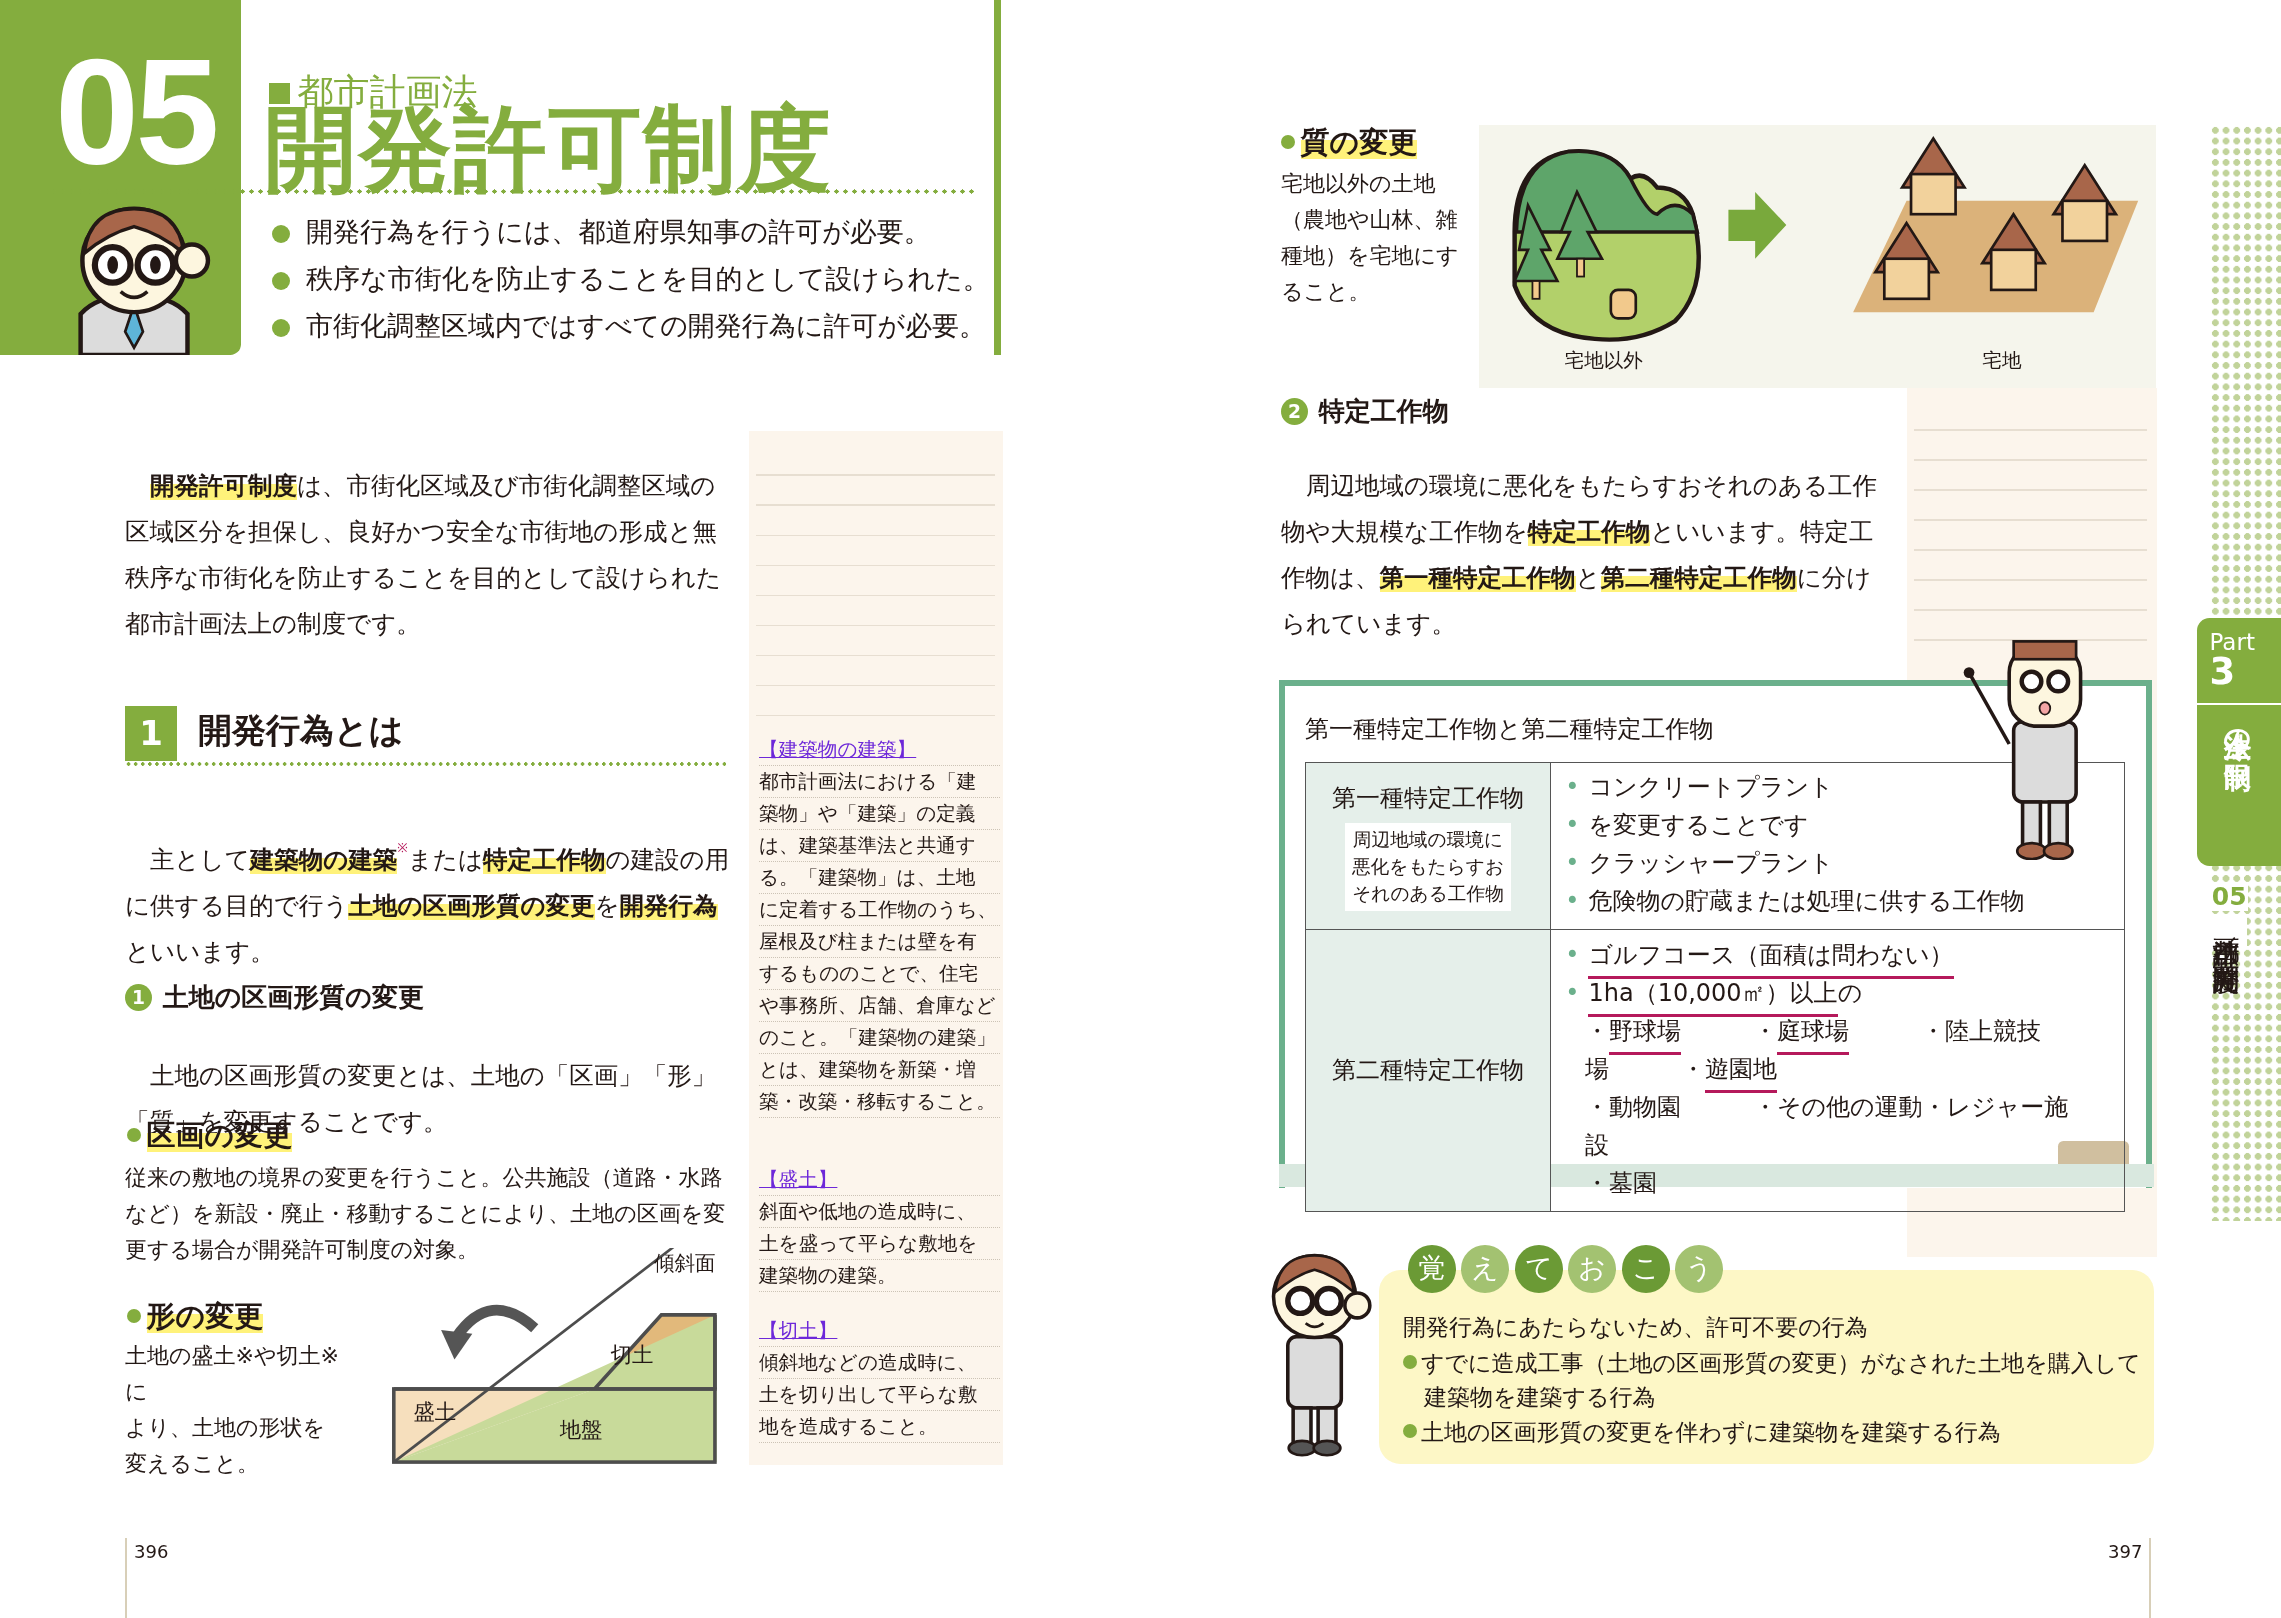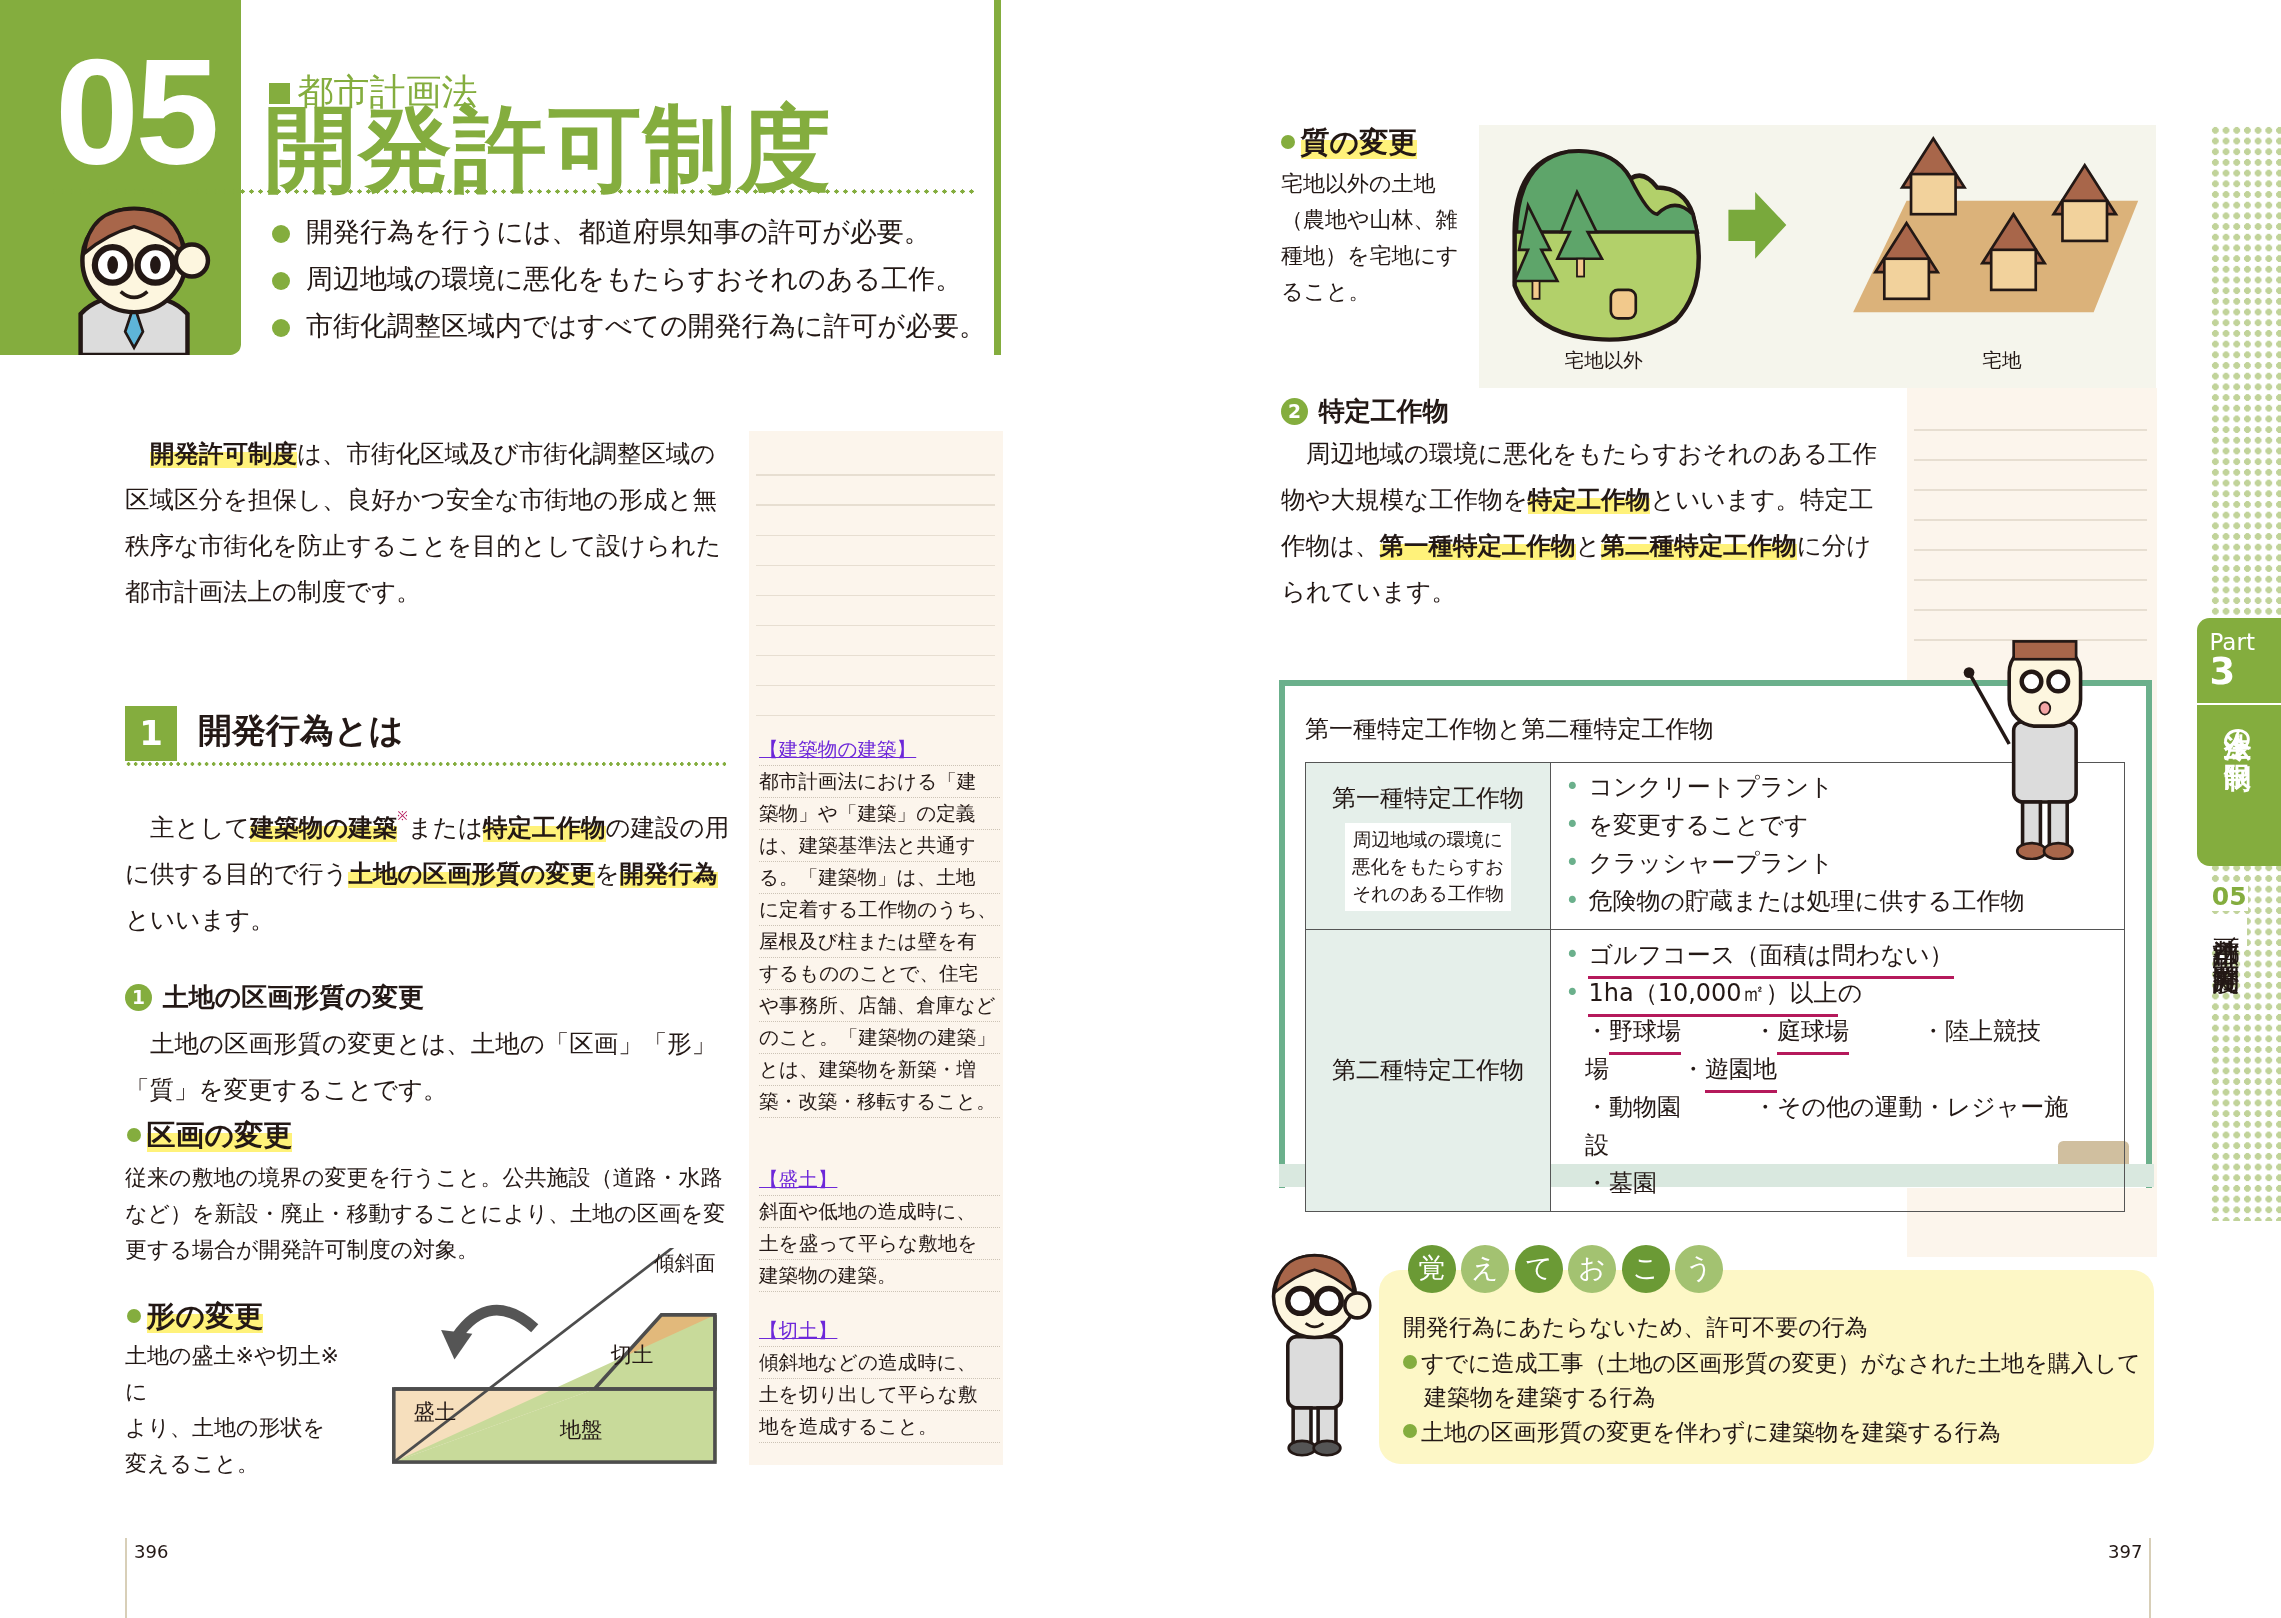--- a/index.html
+++ b/index.html
@@ -16,21 +16,21 @@
   #hdr-vline { left: 994px; top: 0; width: 7.1px; height: 355px; background: #84ad3e; }
   #hdr-dots { left: 49px; top: 189px; width: 927px; height: 5.3px; background-image: radial-gradient(circle, #84ad3e 2.1px, transparent 2.3px); background-size: 9px 5.3px; }
   #hdr-cat { left: 269px; top: 68px; font-size: 36px; color: #84ad3e; }
   #hdr-cat .sq { display: inline-block; width: 21.4px; height: 21.4px; background: #84ad3e; margin-right: 7.1px; }
   #hdr-title { left: 264px; top: 87px; font-size: 93px; font-weight: bold; color: #84ad3e; letter-spacing: 1.8px; }
   .point { position: absolute; left: 272px; font-size: 27px; color: #231815; }
   .point .dot { display: inline-block; width: 18px; height: 18px; border-radius: 50%; background: #84ad3e; margin-right: 16px; vertical-align: middle; }
 
   
   .para { position: absolute; font-size: 24.5px; line-height: 46px; }
-  .para.serif { font-family: "DejaVu Serif", "Liberation Serif", serif; }
+  .para.serif { font-family: "DejaVu Serif", "Liberation Serif", serif; margin-top: 32px; }
 
   #sec1-badge { left: 125px; top: 706px; width: 52px; height: 55px; background: #84ad3e; color: #fff; font-size: 34px; font-weight: bold; text-align: center; line-height: 55px; }
   #sec1-title { left: 198px; top: 708px; font-size: 34px; font-weight: bold; text-align: center; }
   #sec1-dots { left: 125px; top: 762px; width: 601px; height: 3.6px; background-image: radial-gradient(circle, #84ad3e 1.6px, transparent 1.8px); background-size: 7.1px 3.6px; }
 
   .numhead { position: absolute; font-size: 26px; font-weight: bold; }
   .numhead .n { display: inline-block; width: 27px; height: 27px; border-radius: 50%; background: #84ad3e; color: #fff; font-size: 18.7px; text-align: center; line-height: 27px; margin-right: 10.7px; vertical-align: 1.8px; }
   .subhead { position: absolute; font-size: 29px; font-weight: bold; }
   .subhead .d { display: inline-block; width: 14.3px; height: 14.3px; border-radius: 50%; background: #84ad3e; margin-right: 5.3px; vertical-align: 2.7px; }
   .sans-body { position: absolute; font-size: 22px; line-height: 36px; }
@@ -84,21 +84,21 @@
 </head>
 <body>
 
 <div id="hdr-green" class="abs"></div>
 <div id="chap-num" class="abs">05</div>
 <div id="hdr-vline" class="abs"></div>
 <div id="hdr-dots" class="abs"></div>
 <div id="hdr-cat" class="abs"><span class="sq"></span><span>都市計画法</span></div>
 <div id="hdr-title" class="abs">開発許可制度</div>
 <div class="point" style="top:214px"><span class="dot"></span><span>開発行為を行うには、都道府県知事の許可が必要。</span></div>
-<div class="point" style="top:261px"><span class="dot"></span><span>周辺地域の環境に悪化をもたらすおそれのある工作。</span></div>
+<div class="point" style="top:261px"><span class="dot"></span><span>秩序な市街化を防止することを目的として設けられた。</span></div>
 <div class="point" style="top:308px"><span class="dot"></span><span>市街化調整区域内ではすべての開発行為に許可が必要。</span></div>
 
 <svg class="abs" style="left:45px;top:198px" width="187" height="157" viewBox="0 0 210 176">
   <path d="M40 176 L40 130 Q60 108 100 110 Q140 108 160 130 L160 176 Z" fill="#dcdcdc" stroke="#231815" stroke-width="5"></path>
   <path d="M100 120 L90 150 L100 168 L110 150 Z" fill="#5eb5d8" stroke="#231815" stroke-width="3"></path>
   <circle cx="100" cy="70" r="58" fill="#fdf6df" stroke="#231815" stroke-width="5"></circle>
   <path d="M44 62 Q50 12 100 12 Q150 12 156 62 Q130 40 100 32 Q70 40 44 62 Z" fill="#a8664a" stroke="#231815" stroke-width="4"></path>
   <circle cx="76" cy="75" r="20" fill="#fff" stroke="#231815" stroke-width="7"></circle>
   <circle cx="124" cy="75" r="20" fill="#fff" stroke="#231815" stroke-width="7"></circle>
   <ellipse cx="76" cy="75" rx="6" ry="10" fill="#231815"></ellipse>

